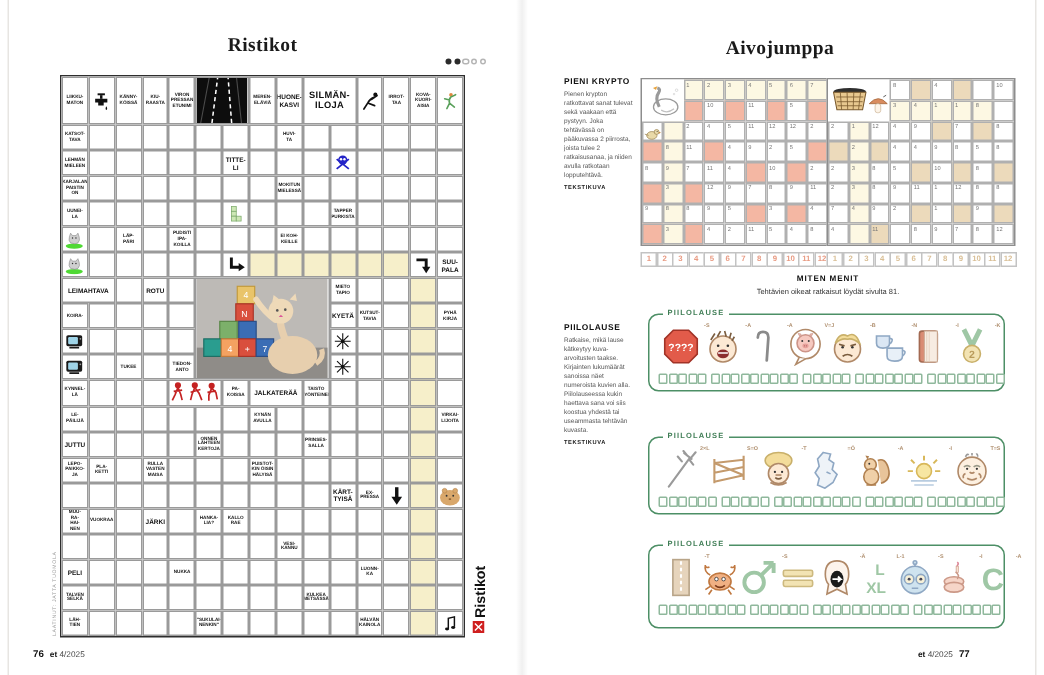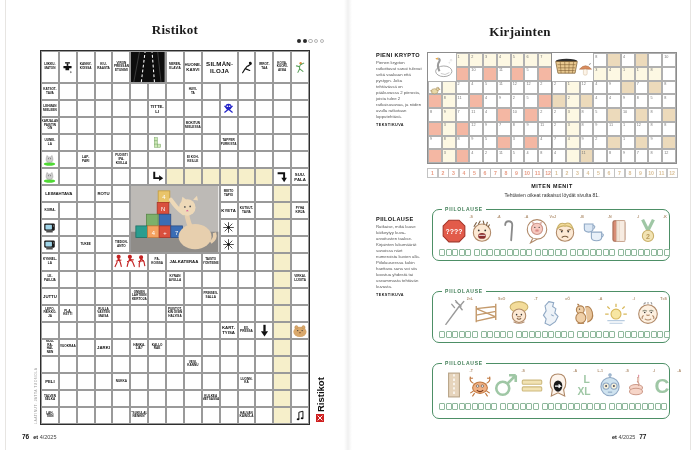--- a/index.html
+++ b/index.html
@@ -723,21 +723,21 @@
           <rect width="10" height="10" fill="#cf1f1f"></rect>
           <path d="M2 2 L8 8 M8 2 L2 8" stroke="#fff" stroke-width="1.2"></path>
         </svg></span>
     <span>Ristikot</span>
   </div>
   <div class="footer" style="left:22px">
     <span class="pg">76</span>
     <span><b class="mag">et</b> <span>4/2025</span></span>
   </div>
 
-  <div class="page-title" style="left:380px;top:24px;width:280px;">Kirjainten</div>
+  <div class="page-title" style="left:380px;top:24px;width:280px;">Aivojumppa</div>
 
   <div class="side-col" style="top:52px">
     <div class="side-head">PIENI KRYPTO</div>
     <div class="side-body">Pienen krypton ratkottavat sanat tulevat sekä vaakaan että pystyyn. Joka tehtävässä on pääkuvassa 2 piirrosta, joista tulee 2 ratkaisusanaa, ja niiden avulla ratkotaan lopputehtävä.</div>
     <div class="side-credit">TEKSTIKUVA</div>
   </div>
 
   <div class="k-wrap" id="kgrid0" style="left:427px">
       <div class="k-grid">
         <div class="k-cell k-img"></div>

